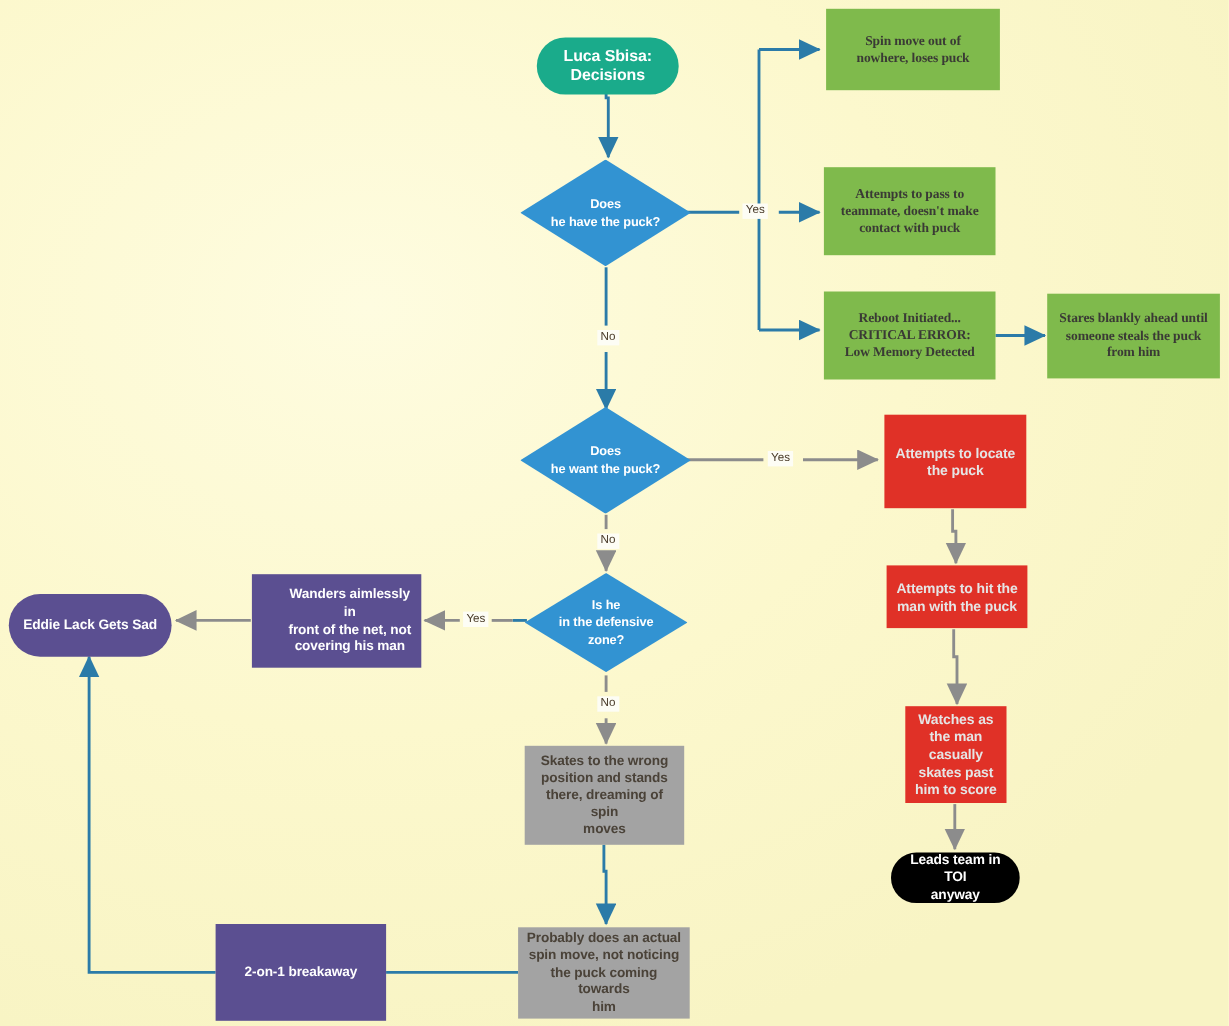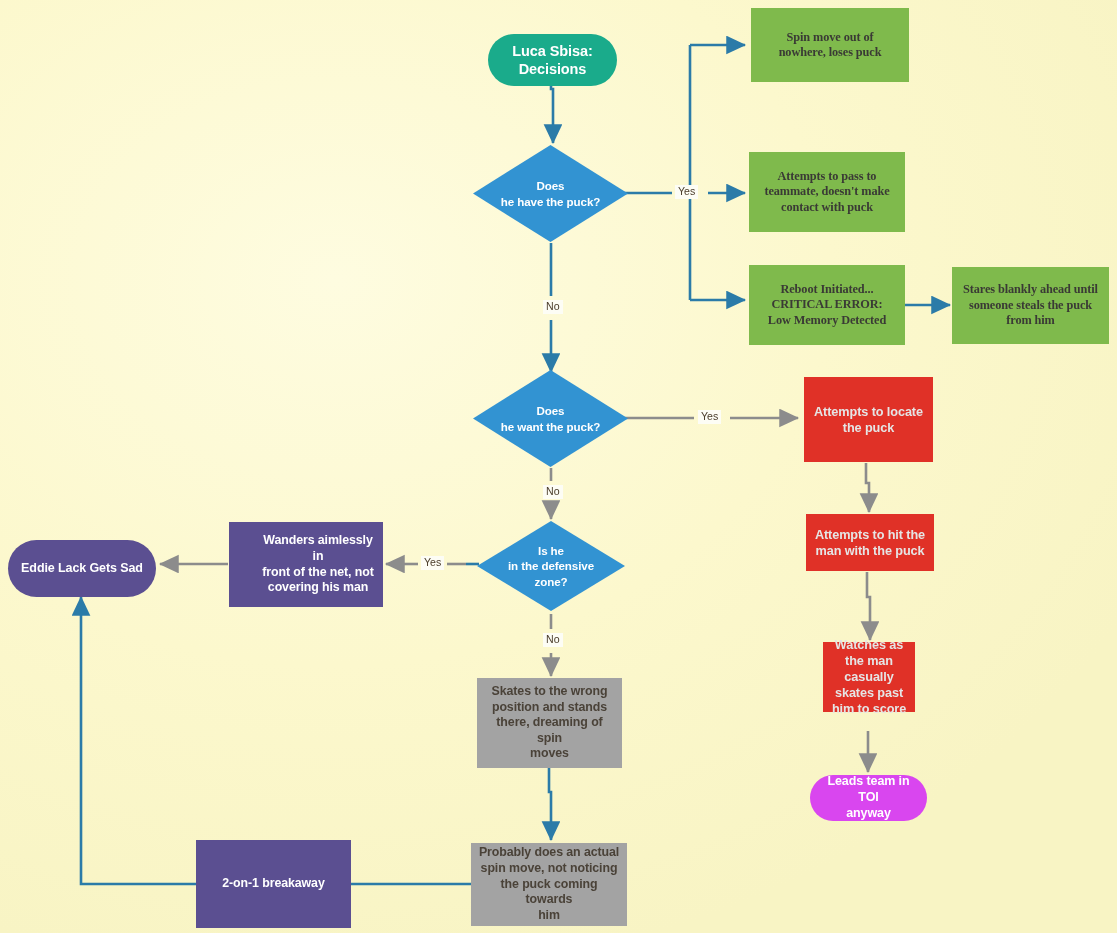--- a/index.html
+++ b/index.html
@@ -38,21 +38,21 @@
   .node span { display: block; width: 100%; padding: 0 6px; white-space: pre-line; }
 
   
   .n-start {
     background: #1aab8b;
     color: #ffffff;
     border-radius: 26px;
     font-size: 14.5px;
   }
   .n-end-red {
-    background: #d946ef;
+    background: #000000;
     color: #ffffff;
     border-radius: 24px;
     font-size: 12.5px;
     align-items: center;
   }
   .n-end-purple {
     background: #5b4f91;
     color: #ffffff;
     border-radius: 34px;
     font-size: 12.5px;
@@ -230,21 +230,21 @@
 <div class="node n-red" style="left:804px; top:377px; width:129px; height:85px;">
   <span>Attempts to locate
 the puck</span>
 </div>
 
 <div class="node n-red" style="left:806px; top:514px; width:128px; height:57px;">
   <span>Attempts to hit the
 man with the puck</span>
 </div>
 
-<div class="node n-red" style="left:823px; top:642px; width:92px; height:70px;">
+<div class="node n-red" style="left:823px; top:642px; width:92px; height:88px;">
   <span>Watches as
 the man
 casually
 skates past
 him to score</span>
 </div>
 
 <div class="node n-end-red" style="left:810px; top:775px; width:117px; height:46px;">
   <span>Leads team in TOI
 anyway</span>

